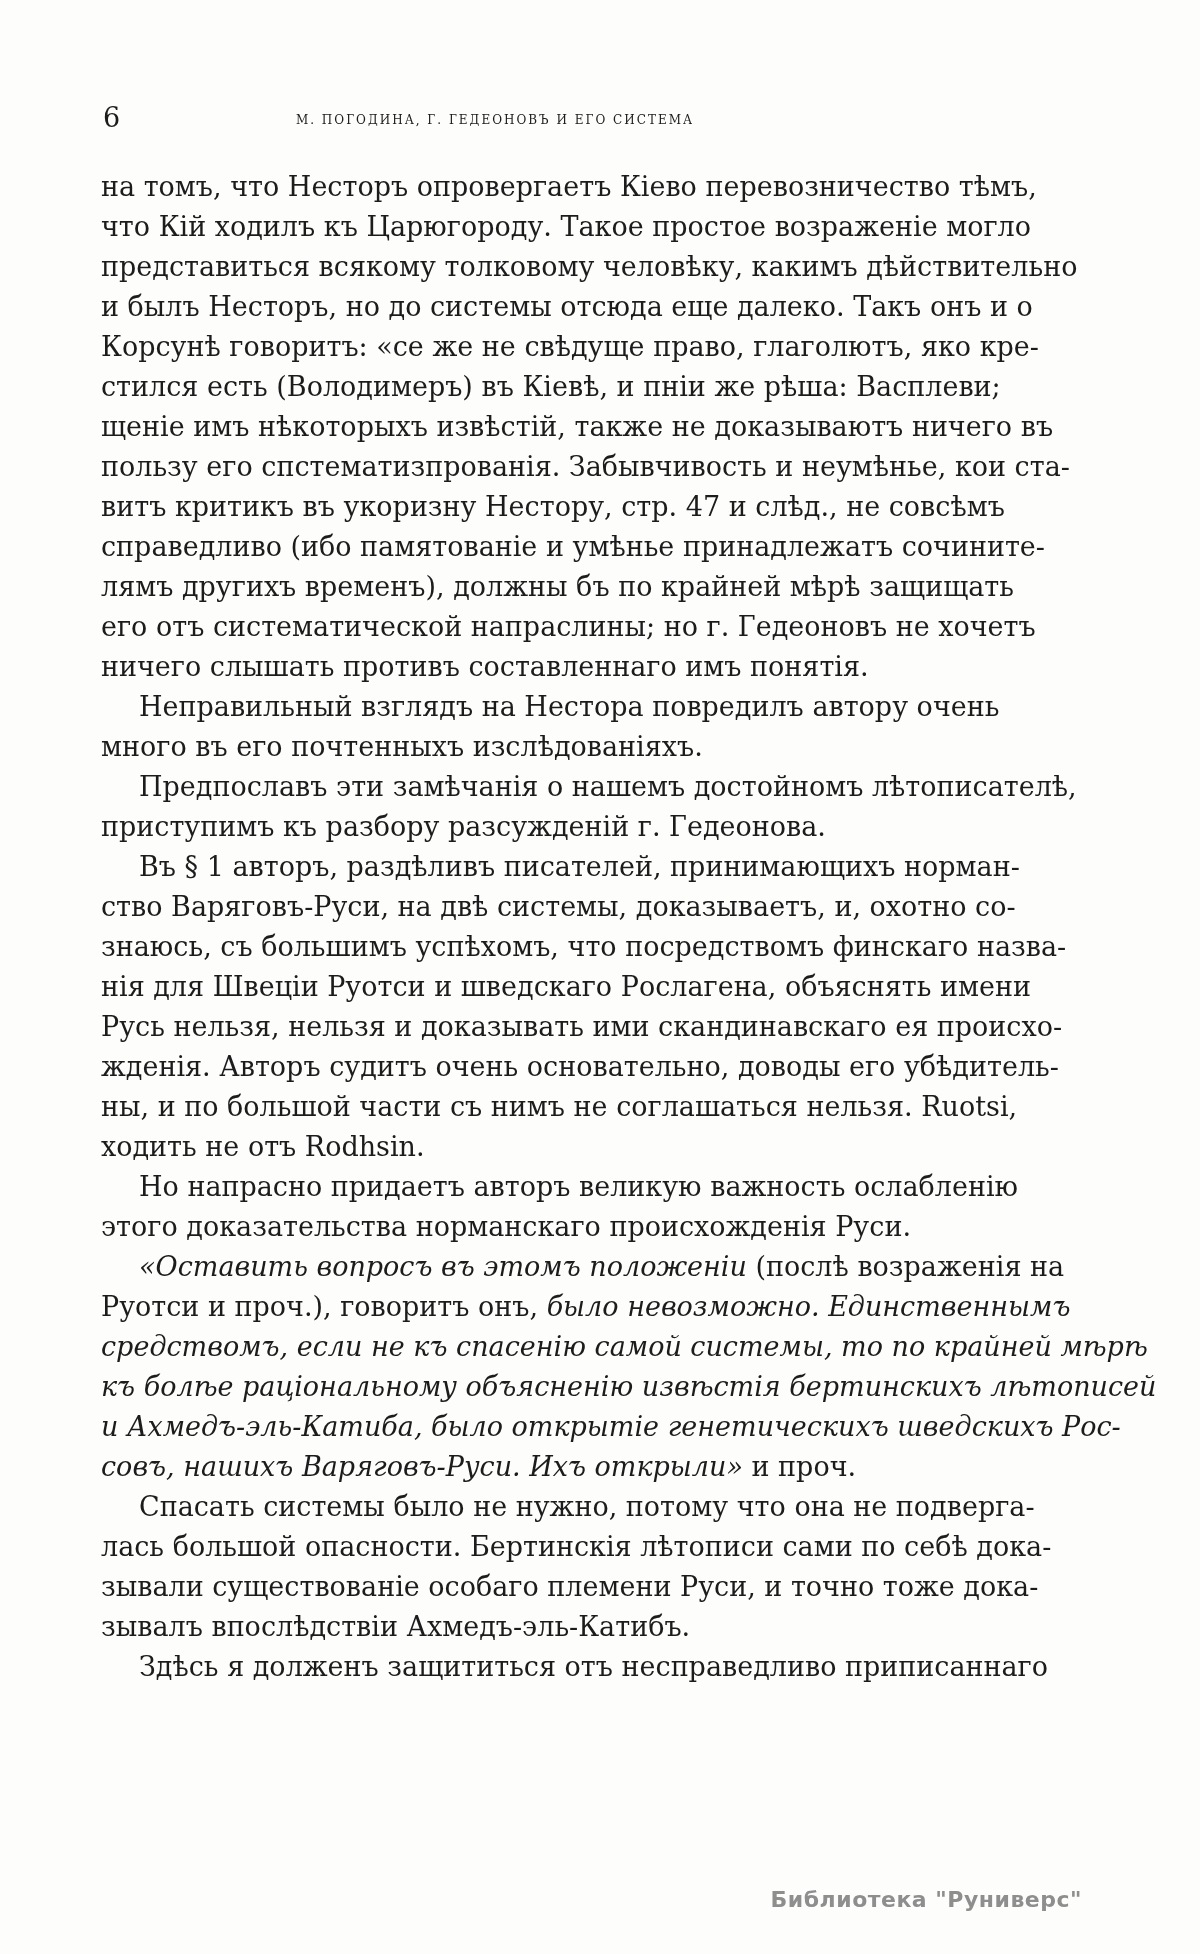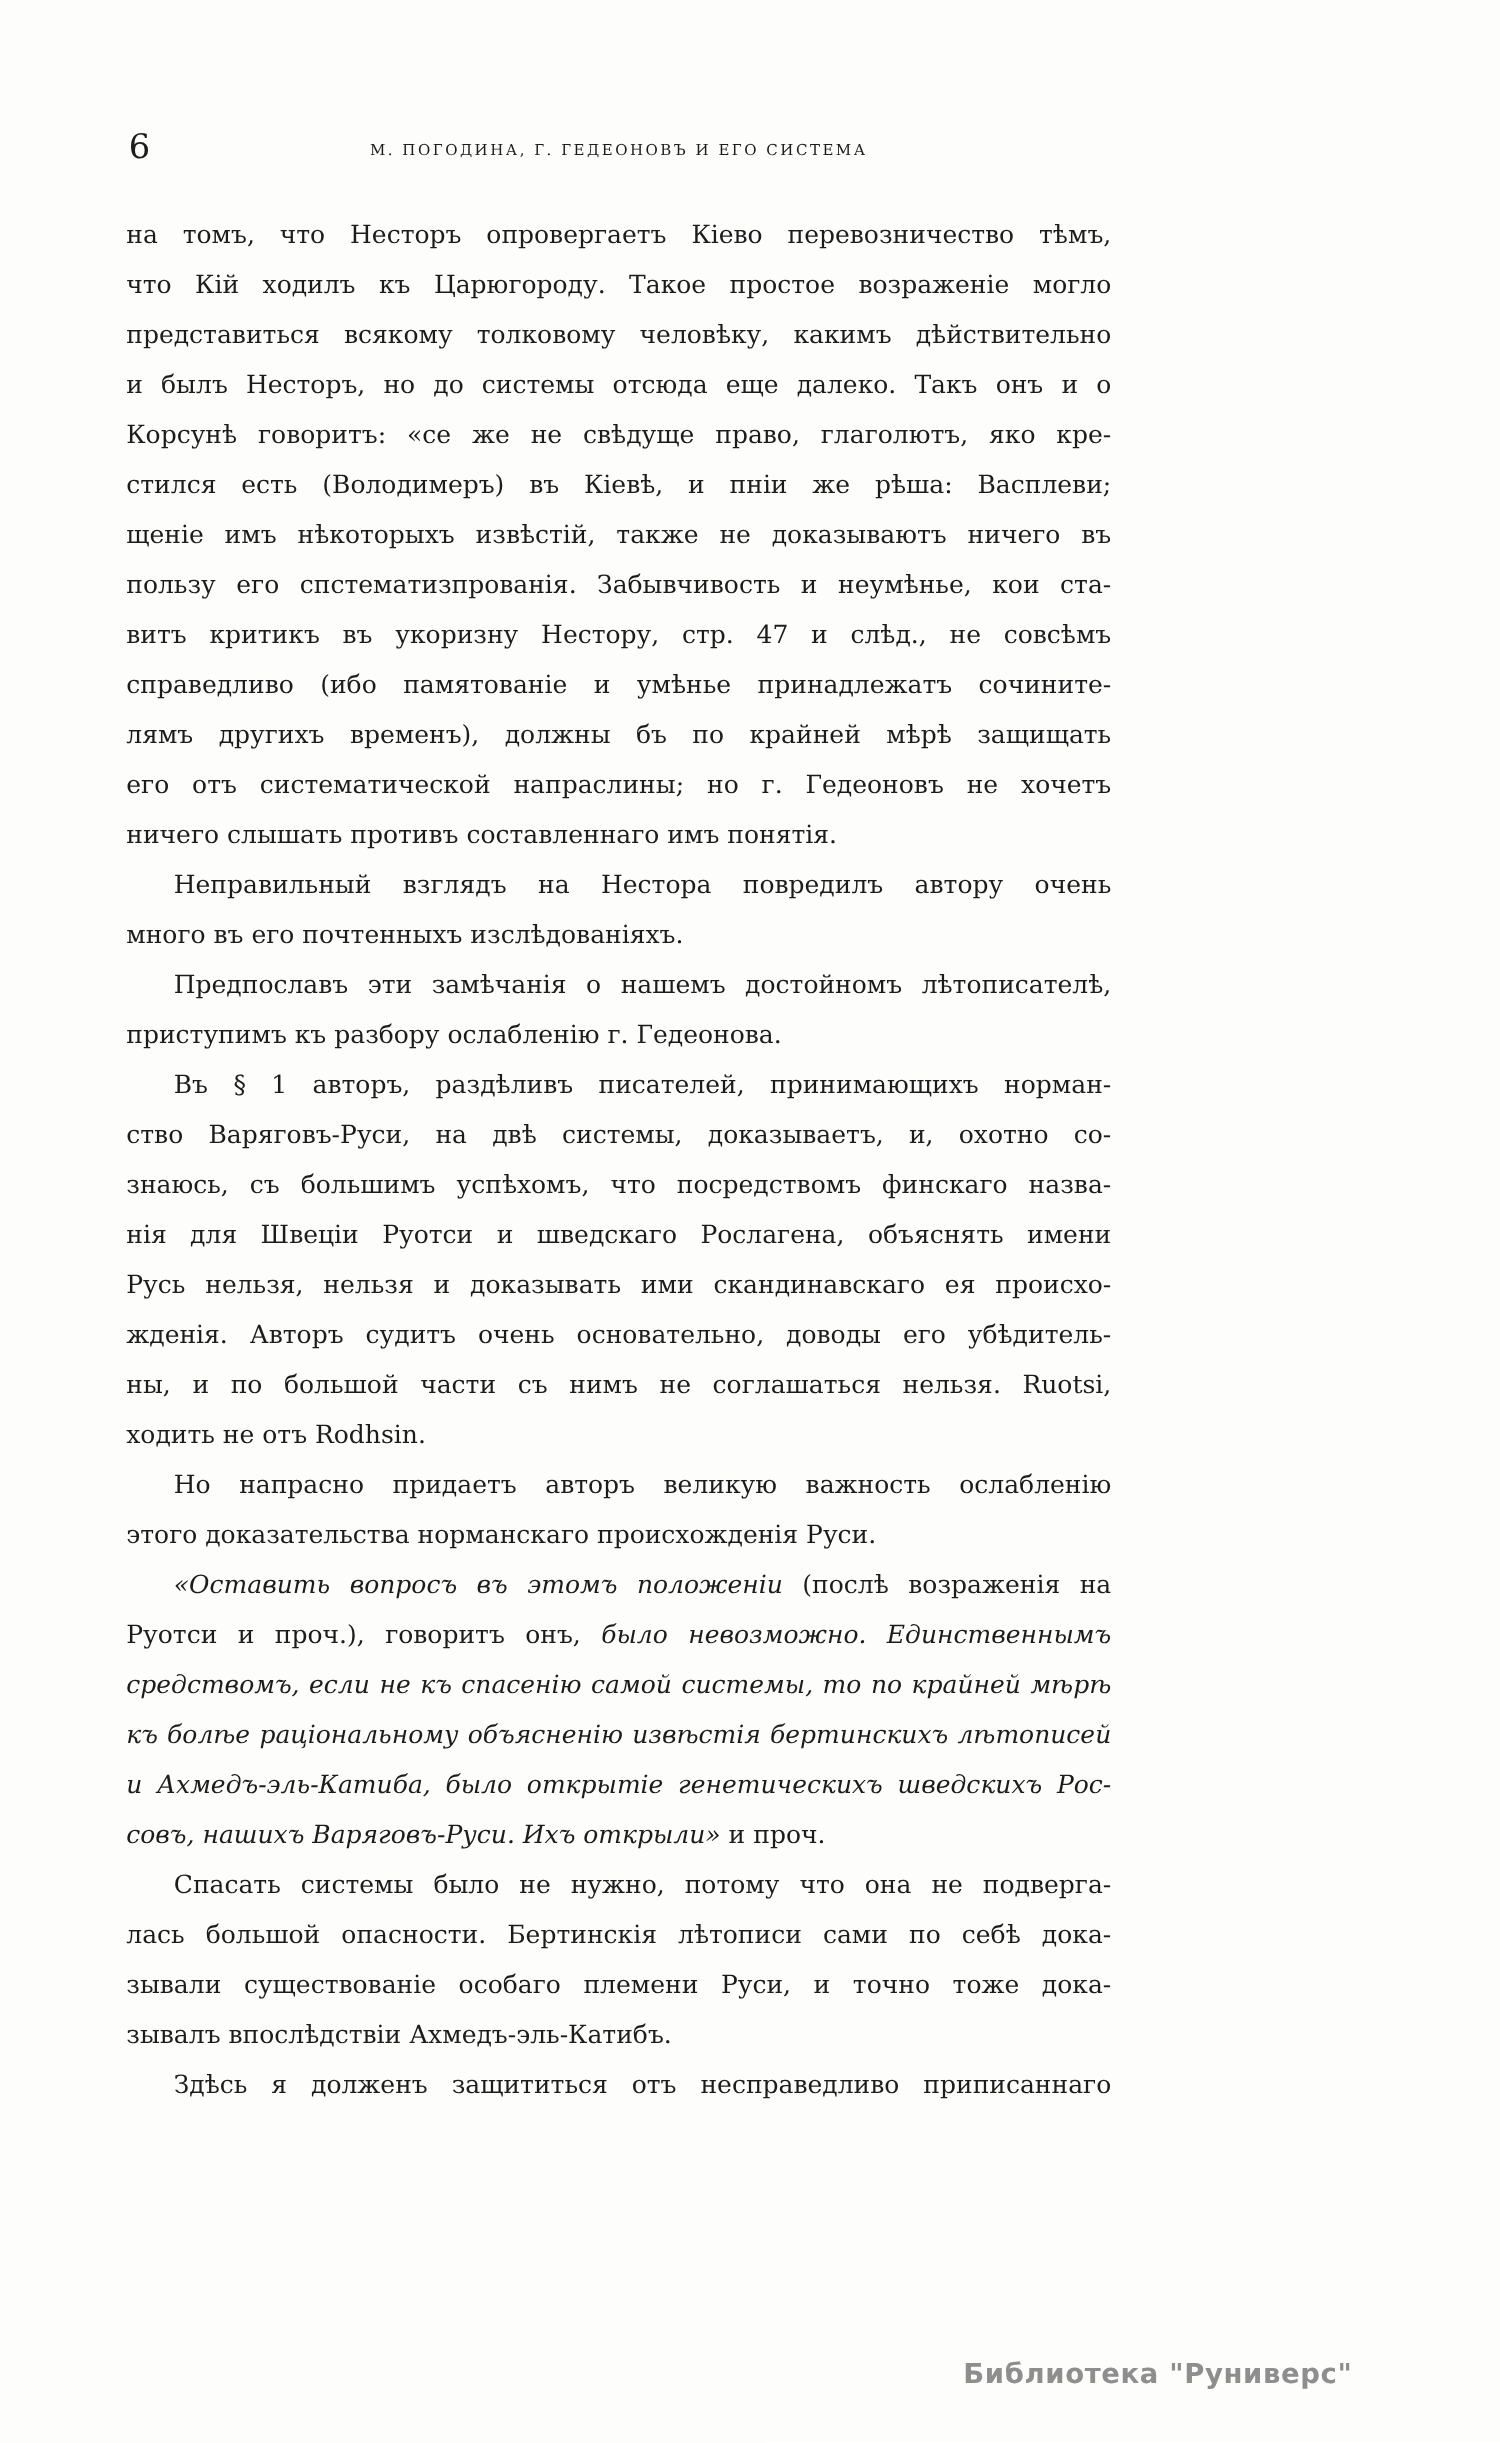--- a/index.html
+++ b/index.html
@@ -43,21 +43,21 @@
   }
   .bodytext {
     position: absolute;
     left: 101px;
     top: 167px;
     width: 788px;
   }
   .line {
     height: 40px;
     line-height: 40px;
-    font-size: 20px;
+    font-size: 27px;
     white-space: nowrap;
     overflow: visible;
     text-align: left;
   }
   .line.just {
     text-align: justify;
     text-align-last: justify;
   }
   .line.ind {
     padding-left: 38px;
@@ -102,21 +102,21 @@
       <div class="line just"><span class="rm">щеніе имъ нѣкоторыхъ извѣстій, также не доказываютъ ничего въ</span></div>
       <div class="line just"><span class="rm">пользу его спстематизпрованія. Забывчивость и неумѣнье, кои ста-</span></div>
       <div class="line just"><span class="rm">витъ критикъ въ укоризну Нестору, стр. 47 и слѣд., не совсѣмъ</span></div>
       <div class="line just"><span class="rm">справедливо (ибо памятованіе и умѣнье принадлежатъ сочините-</span></div>
       <div class="line just"><span class="rm">лямъ другихъ временъ), должны бъ по крайней мѣрѣ защищать</span></div>
       <div class="line just"><span class="rm">его отъ систематической напраслины; но г. Гедеоновъ не хочетъ</span></div>
       <div class="line"><span class="rm">ничего слышать противъ составленнаго имъ понятія.</span></div>
       <div class="line ind just"><span class="rm">Неправильный взглядъ на Нестора повредилъ автору очень</span></div>
       <div class="line"><span class="rm">много въ его почтенныхъ изслѣдованіяхъ.</span></div>
       <div class="line ind just"><span class="rm">Предпославъ эти замѣчанія о нашемъ достойномъ лѣтописателѣ,</span></div>
-      <div class="line"><span class="rm">приступимъ къ разбору ослабленію г. Гедеонова.</span></div>
+      <div class="line"><span class="rm">приступимъ къ разбору разсужденій г. Гедеонова.</span></div>
       <div class="line ind just"><span class="rm">Въ § 1 авторъ, раздѣливъ писателей, принимающихъ норман-</span></div>
       <div class="line just"><span class="rm">ство Варяговъ-Руси, на двѣ системы, доказываетъ, и, охотно со-</span></div>
       <div class="line just"><span class="rm">знаюсь, съ большимъ успѣхомъ, что посредствомъ финскаго назва-</span></div>
       <div class="line just"><span class="rm">нія для Швеціи Руотси и шведскаго Рослагена, объяснять имени</span></div>
       <div class="line just"><span class="rm">Русь нельзя, нельзя и доказывать ими скандинавскаго ея происхо-</span></div>
       <div class="line just"><span class="rm">жденія. Авторъ судитъ очень основательно, доводы его убѣдитель-</span></div>
       <div class="line just"><span class="rm">ны, и по большой части съ нимъ не соглашаться нельзя. Ruotsi,</span></div>
       <div class="line"><span class="rm">ходить не отъ Rodhsin.</span></div>
       <div class="line ind just"><span class="rm">Но напрасно придаетъ авторъ великую важность ослабленію</span></div>
       <div class="line"><span class="rm">этого доказательства норманскаго происхожденія Руси.</span></div>

